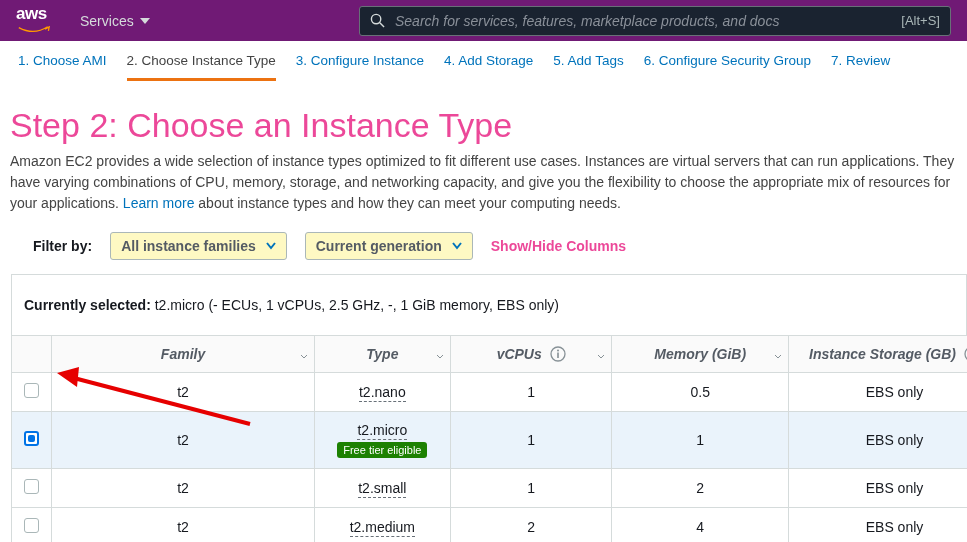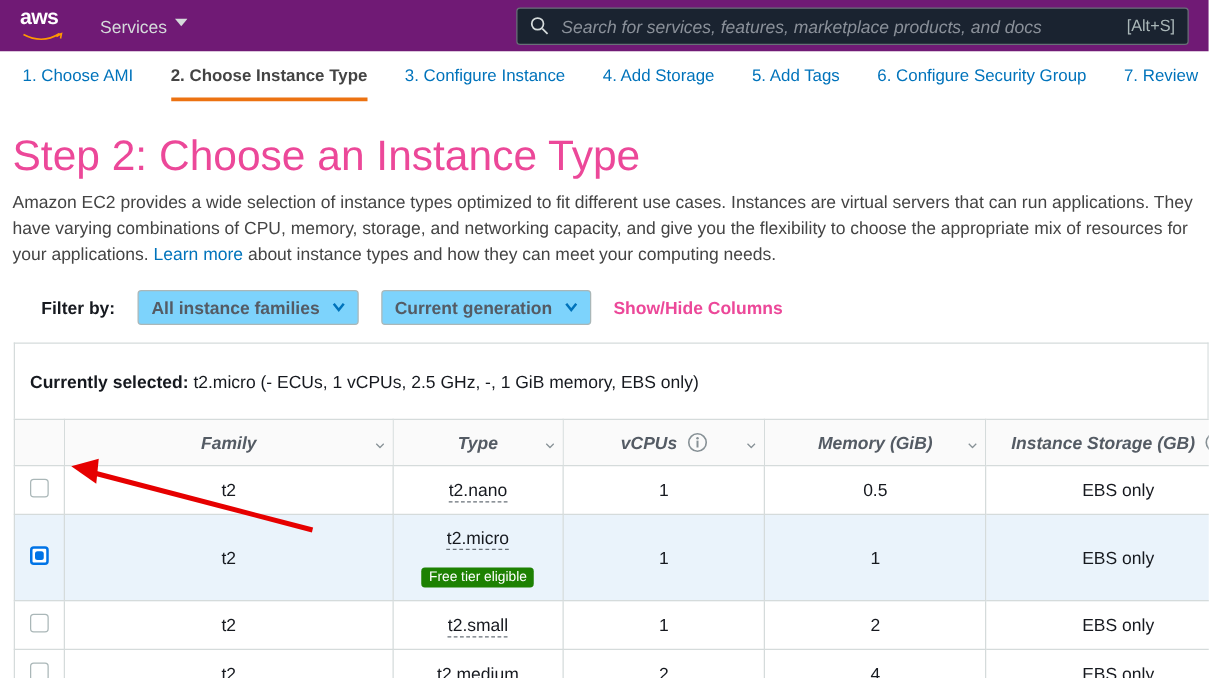--- a/index.html
+++ b/index.html
@@ -3,60 +3,60 @@
   <meta charset="utf-8">
   <style>
     * { margin: 0; padding: 0; box-sizing: border-box; }
     body { font-family: "Amazon Ember", "Helvetica Neue", Arial, sans-serif; font-size: 14px; color: #16191f; width: 967px; overflow: hidden; }
 
     
     .hdr { background: #701a75; height: 41px; display: flex; align-items: center; padding: 0 16px; gap: 28px; }
     .logo { display: flex; align-items: flex-end; line-height: 1; }
     .logo-aws { color: #fff; font-weight: 700; font-size: 17px; letter-spacing: -0.5px; }
     .logo-smile { width: 36px; height: 8px; margin-top: -2px; }
-    .services { color: #d5dbdb; font-size: 14px; display: flex; gap: 6px; cursor: pointer; }
+    .services { color: #d5dbdb; font-size: 14px; display: flex; align-items: center; gap: 6px; cursor: pointer; }
     .services svg { width: 10px; height: 10px; }
-    .search-wrap { margin-left: auto; width: 538px; height: 30px; border: 1px solid #687078; border-radius: 3px; background: #1a2330; display: flex; align-items: center; padding: 0 10px; gap: 10px; }
+    .search-wrap { margin-left: auto; width: 592px; height: 30px; border: 1px solid #687078; border-radius: 3px; background: #1a2330; display: flex; align-items: center; padding: 0 10px; gap: 10px; }
     .search-wrap svg { width: 15px; height: 15px; flex: none; }
     .search-input { flex: 1; background: transparent; border: none; outline: none; color: #d5dbdb; font-size: 14px; font-style: italic; }
     .search-input::placeholder { color: #8a9099; font-style: italic; }
     .shortcut { color: #aab7b8; font-size: 13px; }
 
     
-    .wizard { display: flex; gap: 30px; padding: 12px 18px 0 18px; border-bottom: 1px solid #fff; }
+    .wizard { display: flex; gap: 20px; padding: 12px 18px 0 18px; border-bottom: 1px solid #fff; }
     .wtab { color: #0073bb; font-size: 13.5px; padding-bottom: 10px; border-bottom: 3px solid transparent; cursor: pointer; white-space: nowrap; }
-    .wtab.active { color: #444; font-weight: 700; border-bottom-color: #ec7211; }
+    .wtab.active { color: #444; font-weight: 400; border-bottom-color: #ec7211; }
 
     
     .content { padding: 8px 0 0 10px; }
     h1 { font-size: 34px; font-weight: 400; color: #ec4899; margin-bottom: 6px; margin-top: 16px; }
     .desc { font-size: 14px; color: #444; line-height: 1.5; max-width: 980px; }
     .desc a { color: #0073bb; text-decoration: none; }
 
     .filter-row { display: flex; align-items: center; gap: 18px; padding: 18px 0 14px 0; }
     .filter-lbl { font-weight: 700; font-size: 14px; padding-left: 23px; }
-    .dropdown { border: 1px solid #aab7b8; background: #7dd3fc; border-radius: 3px; padding: 5px 10px; display: flex; align-items: center; gap: 10px; font-size: 14px; cursor: pointer; font-weight: 700; color: #545b64; }
+    .dropdown { border: 1px solid #aab7b8; background: #fef9c3; border-radius: 3px; padding: 5px 10px; display: flex; align-items: center; gap: 10px; font-size: 14px; cursor: pointer; font-weight: 700; color: #545b64; }
     .dropdown svg { width: 10px; height: 10px; color: #0073bb; }
     .link-btn { color: #ec4899; font-weight: 700; font-size: 14px; cursor: pointer; }
 
     .sel-bar { border: 1px solid #d5dbdb; border-bottom: none; padding: 22px 12px; font-size: 14px; margin-left: 1px; }
     .sel-bar b { font-weight: 700; }
 
     
     table { border-collapse: collapse; width: 990px; margin-left: 1px; }
     th { background: #fafafa; border: 1px solid #d5dbdb; padding: 10px 8px; font-weight: 700; font-size: 14px; color: #545b64; position: relative; }
     th.cbcol, td.cbcol { width: 40px; text-align: center; }
     th .hdr-inner { display: flex; align-items: center; justify-content: center; gap: 8px; font-style: italic; }
     th .sort { position: absolute; right: 6px; top: 50%; transform: translateY(-50%); color: #879196; }
     th .info { width: 16px; height: 16px; }
 
     td { border: 1px solid #d5dbdb; padding: 10px 8px; text-align: center; font-size: 14px; color: #16191f; }
     tr.sel td { background: #eaf3fb; }
     .type-link { border-bottom: 1px dashed #687078; padding-bottom: 1px; }
-    .badge { display: inline-block; background: #1d8102; color: #fff; font-size: 11px; border-radius: 3px; padding: 2px 6px; margin-top: 16px; }
+    .badge { display: inline-block; background: #1d8102; color: #fff; font-size: 11px; border-radius: 3px; padding: 2px 6px; margin-top: 4px; }
 
     .cb { width: 15px; height: 15px; border: 1px solid #aab7b8; border-radius: 3px; background: #fff; display: inline-block; cursor: pointer; position: relative; }
     .cb.checked { background: #0073e6; border-color: #0073e6; }
     .cb.checked::after { content: ""; position: absolute; inset: 3px; background: #fff; border-radius: 1px; display: none; }
     .cb.checked { background: #fff; border: 2px solid #0073e6; }
     .cb.checked::before { content: ""; position: absolute; inset: 2px; background: #0073e6; border-radius: 2px; }
 
     
     .ann { position: absolute; left: 55px; top: 359px; pointer-events: none; z-index: 50; }
   </style>

